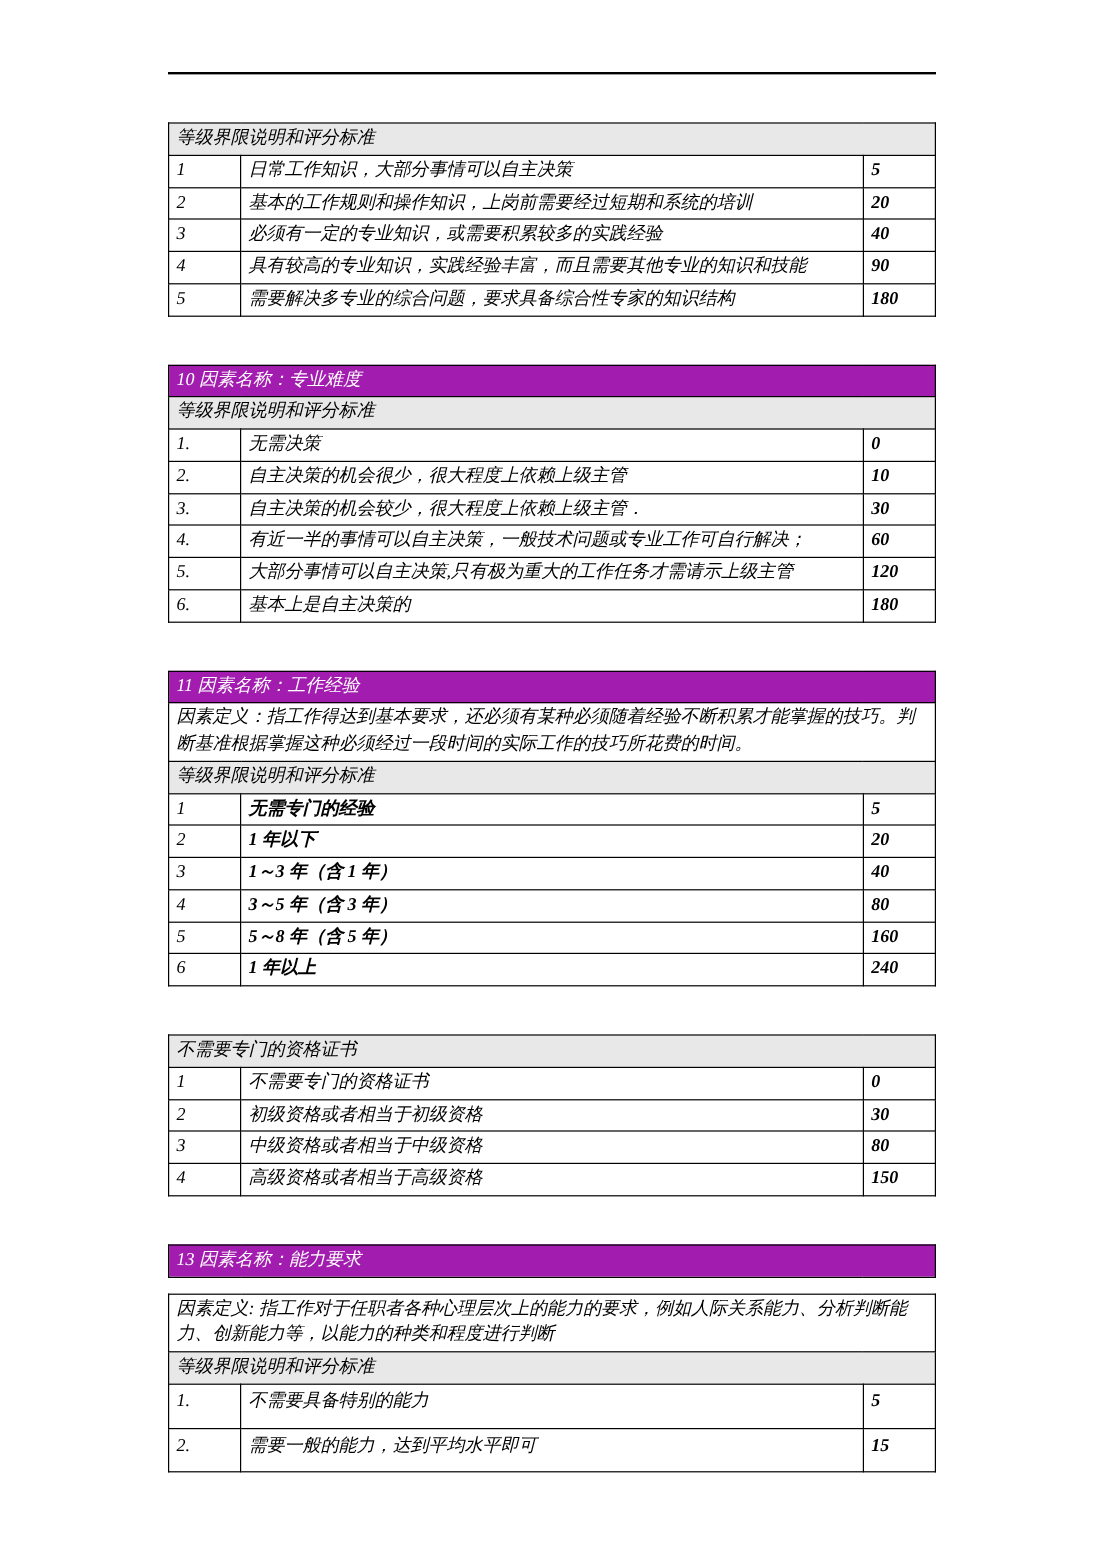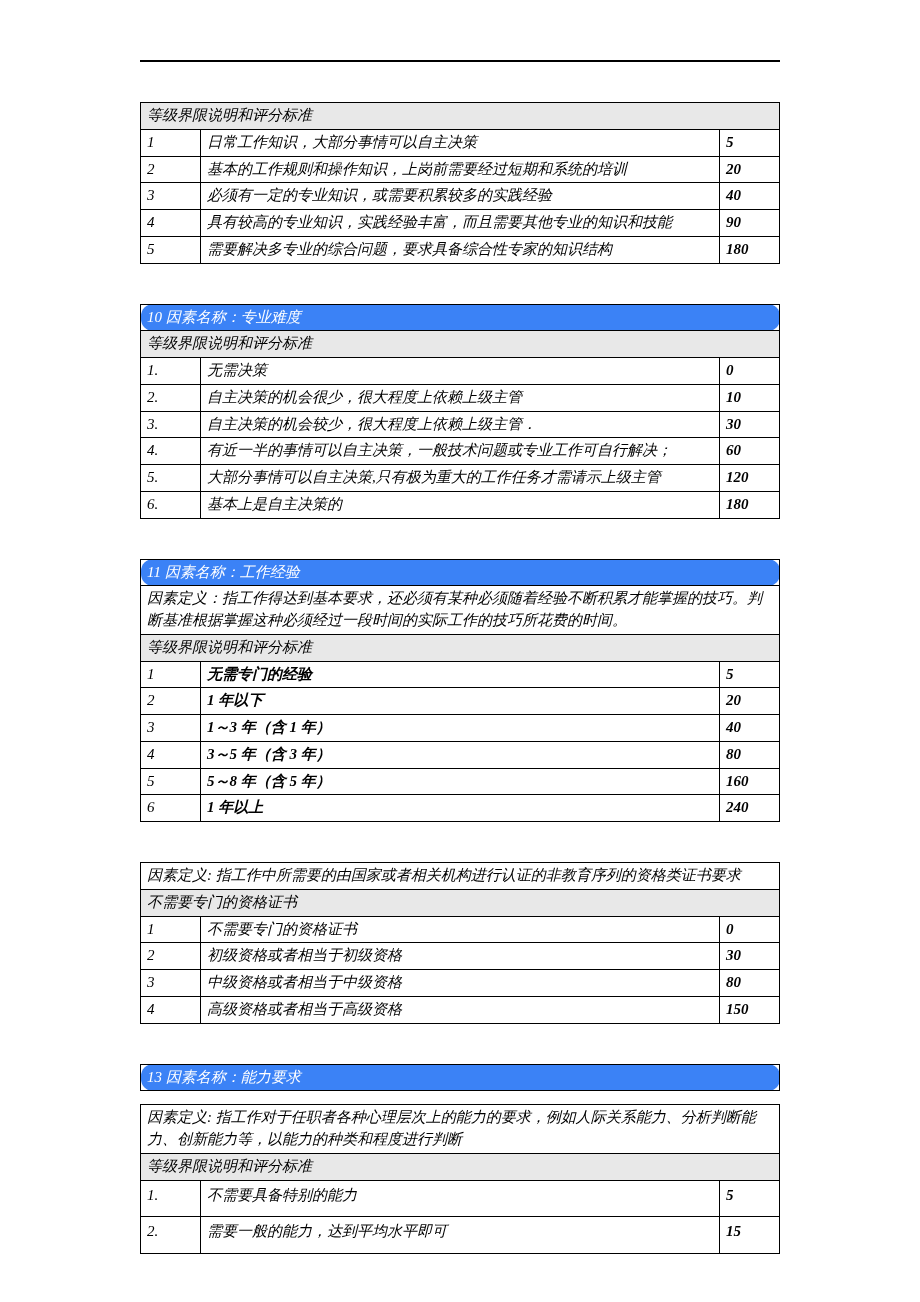--- a/index.html
+++ b/index.html
@@ -23,23 +23,22 @@
       table-layout: fixed;
       font-style: italic;
     }
     td {
       border: 1px solid #000;
       padding: 2px 6px;
       vertical-align: top;
       line-height: 1.45;
     }
     .hdr {
-      background: #3b82f6;
+      background: #a21caf;
       color: #fff;
-      border-radius: 12px;
     }
     .grayrow td {
       background: #e8e8e8;
     }
     col.level { width: 60px; }
     col.desc  { }
     col.score { width: 60px; }
     .bold { font-weight: bold; }
     .spacer-row td {
       border: none;
@@ -199,23 +198,20 @@
 </div>
 
 <div class="factor-block">
   <table>
     <colgroup>
         <col class="level">
         <col class="desc">
         <col class="score">
       </colgroup>
     <tbody>
-    <tr>
-      <td colspan="3">因素定义: 指工作中所需要的由国家或者相关机构进行认证的非教育序列的资格类证书要求</td>
-    </tr>
     <tr class="grayrow">
       <td colspan="3">不需要专门的资格证书</td>
     </tr>
     </tbody>
       <tbody>
         <tr>
           <td>1</td>
           <td>不需要专门的资格证书</td>
           <td class="bold">0</td>
         </tr>

